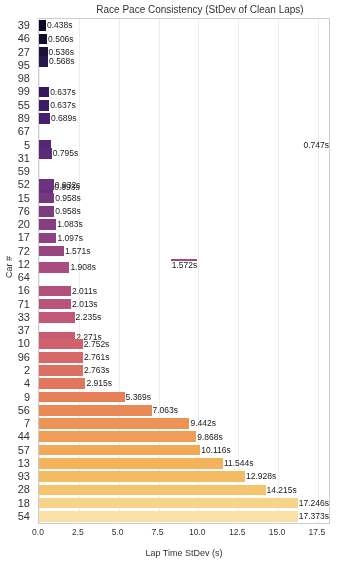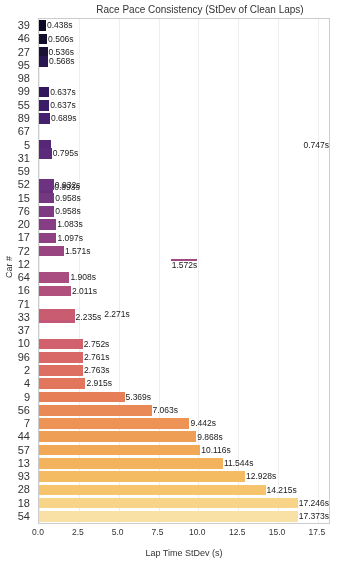--- a/index.html
+++ b/index.html
@@ -253,33 +253,37 @@
           <div class="bar-value">1.097s</div>
         </div>
         <div class="bar-row" style="top: 226.8px; height: 10.6105px;">
           <div class="bar" title="72: 1.571s" style="width: 25.0324px; background: rgb(152, 69, 130);"></div>
           <div class="bar-value">1.571s</div>
         </div>
         <div class="bar-row" style="top: 240.063px; height: 10.6105px; flex-direction: column;">
           <div class="bar" title="12: 1.572s" style="width: 25.0484px; background: rgb(161, 72, 129);"></div>
           <div class="bar-value">1.572s</div>
         </div>
-        <div class="bar-row" style="top: 253px; height: 10.6105px;">
+        <div class="bar-row" style="top: 243px; height: 10.6105px;">
           <div class="bar" title="64: 1.908s" style="width: 30.4022px; background: rgb(169, 76, 128);"></div>
           <div class="bar-value">1.908s</div>
         </div>
         <div class="bar-row" style="top: 266.589px; height: 10.6105px;">
           <div class="bar" title="16: 2.011s" style="width: 32.0434px; background: rgb(178, 80, 125);"></div>
           <div class="bar-value">2.011s</div>
         </div>
+        <div class="bar-row" style="top: 279.853px; height: 10.6105px;">
+          <div class="bar" title="71: 2.013s" style="width: 32.0753px; background: rgb(186, 83, 122);"></div>
+          <div class="bar-value">2.013s</div>
+        </div>
         <div class="bar-row" style="top: 293.116px; height: 10.6105px;">
           <div class="bar" title="33: 2.235s" style="width: 35.6126px; background: rgb(194, 87, 119);"></div>
           <div class="bar-value">2.235s</div>
         </div>
-        <div class="bar-row" style="top: 290px; height: 10.6105px; gap: 28px;">
+        <div class="bar-row" style="top: 313px; height: 10.6105px;">
           <div class="bar" title="37: 2.271s" style="width: 36.1863px; background: rgb(202, 92, 114);"></div>
           <div class="bar-value">2.271s</div>
         </div>
         <div class="bar-row" style="top: 319.642px; height: 10.6105px;">
           <div class="bar" title="10: 2.752s" style="width: 43.8505px; background: rgb(209, 97, 108);"></div>
           <div class="bar-value">2.752s</div>
         </div>
         <div class="bar-row" style="top: 332.905px; height: 10.6105px;">
           <div class="bar" title="96: 2.761s" style="width: 43.994px; background: rgb(216, 103, 103);"></div>
           <div class="bar-value">2.761s</div>

